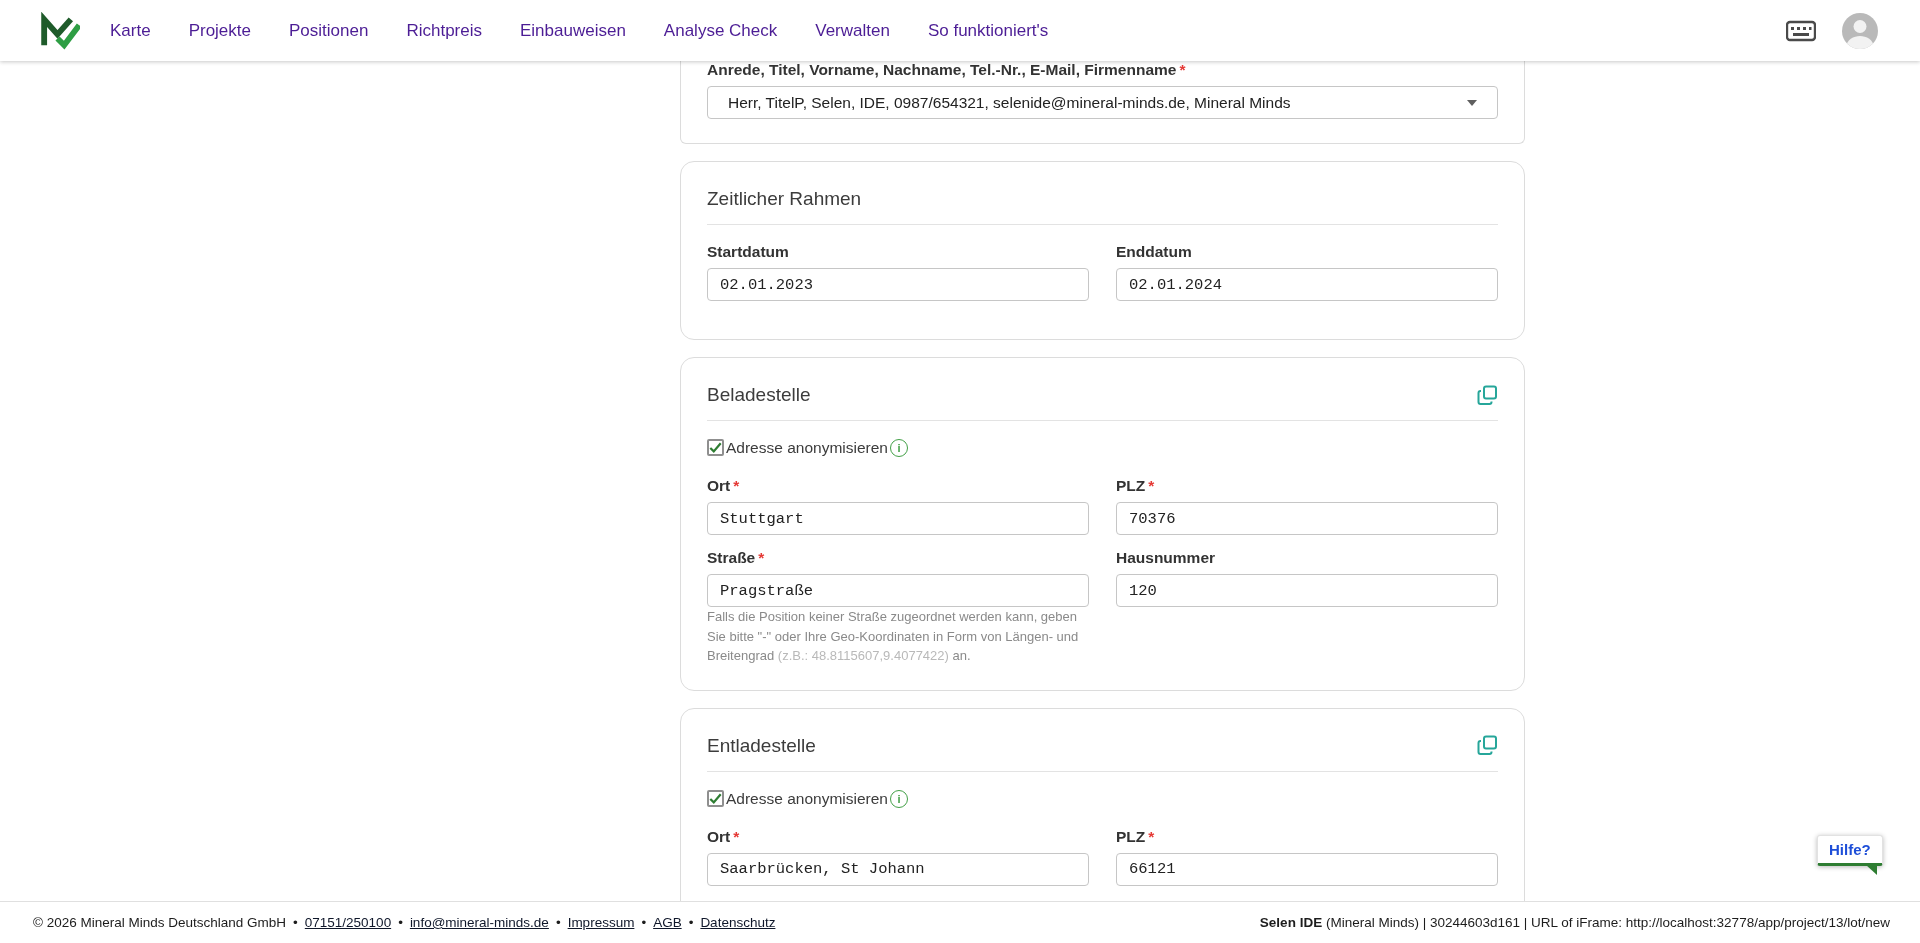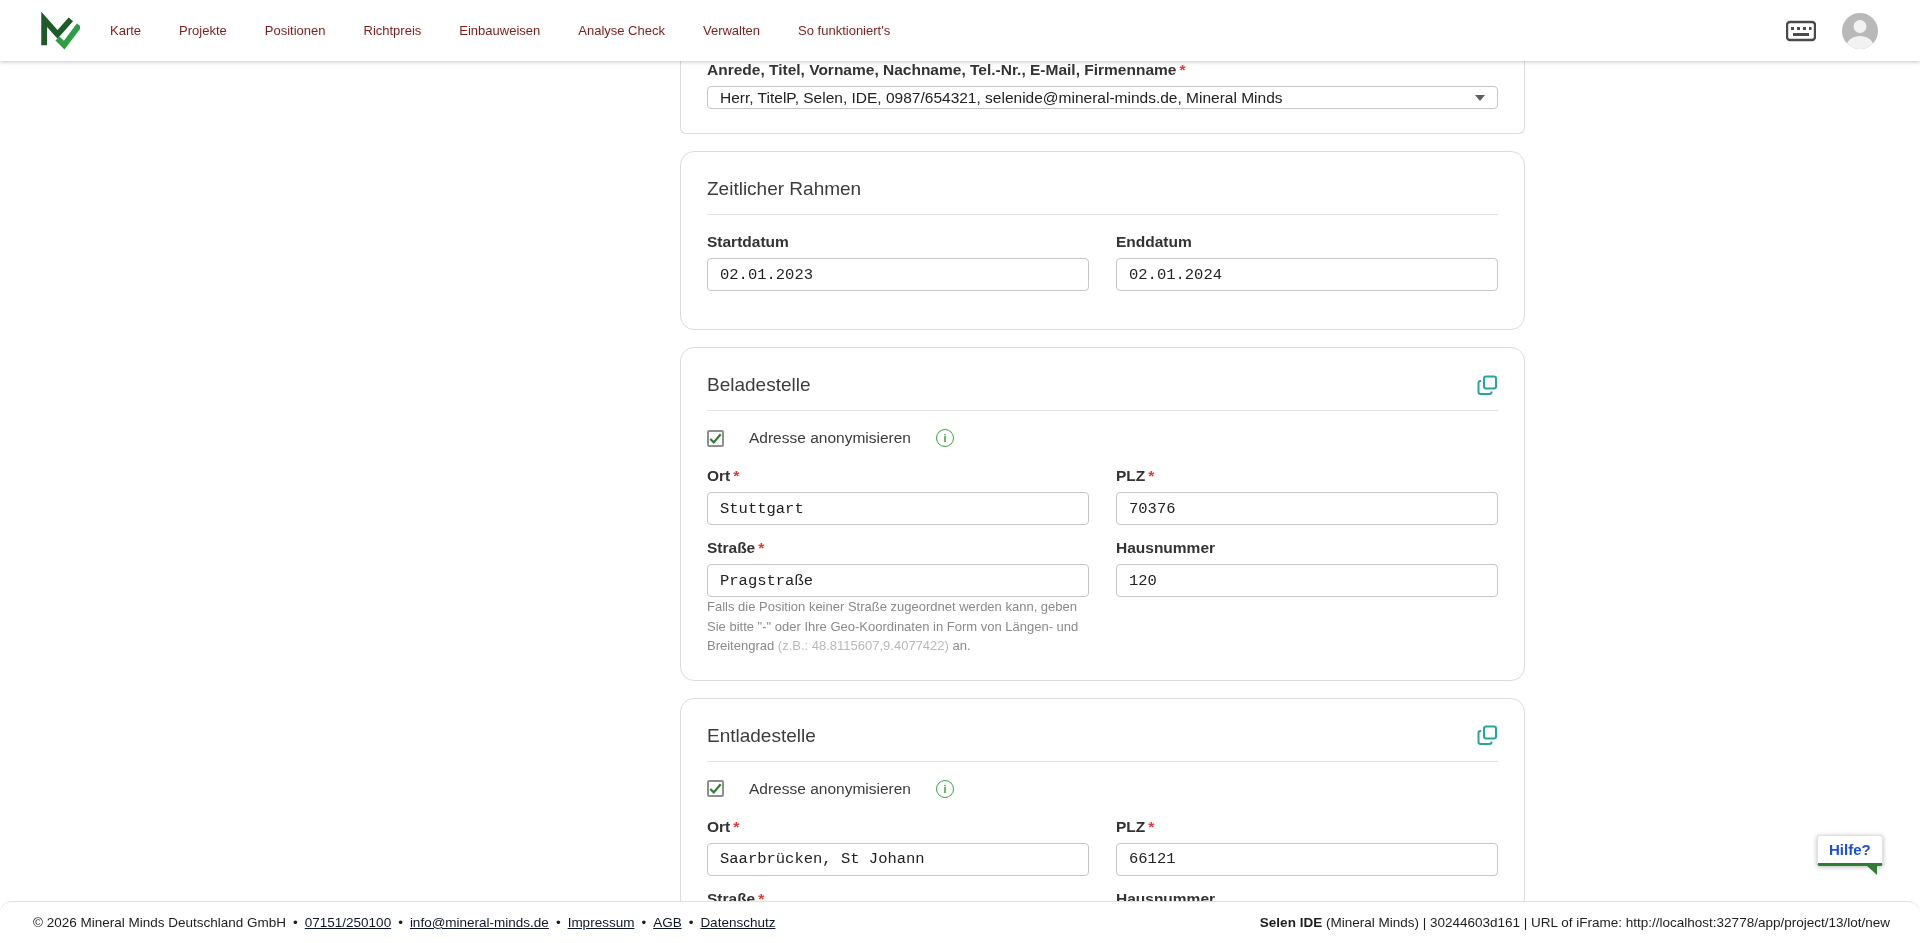--- a/index.html
+++ b/index.html
@@ -4,21 +4,21 @@
 <style>
   * { margin:0; padding:0; box-sizing:border-box; }
   html,body { width:1920px; height:943px; overflow:hidden; background:#fff;
               font-family:"Liberation Sans", sans-serif; position:relative; }
 
   
   .navbar { position:absolute; top:0; left:0; width:1920px; height:61px; background:#fff;
             box-shadow:0 1px 4px rgba(0,0,0,.22); display:flex; align-items:center; z-index:30; }
   .logo { margin:0 30px 0 40px; cursor:pointer; display:flex; align-items:center; }
   .nav-items { display:flex; gap:38px; align-items:center; }
-  .nav-item { font-size:13px; color:#7f1d1d; cursor:pointer; white-space:nowrap; }
+  .nav-item { font-size:17px; color:#4c1d95; cursor:pointer; white-space:nowrap; }
   .nav-right { margin-left:auto; display:flex; align-items:center; gap:26px; margin-right:42px; }
   .kb-icon { cursor:pointer; display:flex; }
   .avatar { width:36px; height:36px; border-radius:50%; background:#b9b9b9; overflow:hidden;
             cursor:pointer; display:flex; align-items:flex-end; justify-content:center; }
 
   
   .content { position:absolute; top:61px; left:680px; width:845px; z-index:1; }
   .card { background:#fff; border:1px solid #dcdcdc; border-radius:14px;
           padding:26px 26px 24px; margin-bottom:17px; }
   .card-contact { margin-top:-16px; padding-top:16px; border-top:none; border-radius:0 0 6px 6px; }
@@ -27,28 +27,28 @@
   .hr { border:none; border-top:1px solid #e3e3e3; margin:14px 0 18px; }
 
   .field-row { display:flex; gap:27px; margin-bottom:14px; }
   .field { flex:1; min-width:0; position:relative; }
   .flabel { display:block; font-size:15.5px; font-weight:bold; color:#333; margin-bottom:7px; }
   .req { color:#e53935; margin-left:3px; font-weight:bold; }
   .tinput { width:100%; height:33px; border:1px solid #c6c6c6; border-radius:4px; padding:0 12px;
             font-size:15.5px; color:#222; font-family:Liberation Mono, monospace; background:#fff; outline:none; }
   .tinput::placeholder { color:#9e9e9e; }
   .tinput.focused { border-color:#3367d6; box-shadow:inset 0 0 0 1px #3367d6; }
-  .select { width:100%; height:23px; border:1px solid #c6c6c6; border-radius:4px; padding:0 12px;
+  .select { width:100%; height:33px; border:1px solid #c6c6c6; border-radius:4px; padding:0 20px;
             display:flex; align-items:center; justify-content:space-between; gap:10px;
             font-size:15.5px; color:#222; cursor:pointer; background:#fff; }
   .select-value { overflow:hidden; text-overflow:ellipsis; white-space:nowrap; }
   .caret { width:0; height:0; border-left:5px solid transparent; border-right:5px solid transparent;
            border-top:6px solid #5f5f5f; flex:none; }
 
-  .check-row { display:flex; align-items:center; gap:25px; margin:0 0 20px; }
+  .check-row { display:flex; align-items:flex-start; gap:2px; margin:0 0 20px; }
   .checkbox { width:17px; height:17px; border:2px solid #8f8f8f; border-radius:2px; background:#fff;
               display:flex; align-items:center; justify-content:center; cursor:pointer; flex:none; }
   .check-label { font-size:15.5px; color:#3c3c3c; }
   .info-icon { width:18px; height:18px; border-radius:50%; border:1.5px solid #43a047; color:#43a047;
                font-size:11px; font-weight:bold; display:flex; align-items:center; justify-content:center;
                cursor:pointer; flex:none; }
 
   .copy-icon { cursor:pointer; display:flex; }
 
   .helper { font-size:13px; color:#8a8a8a; line-height:1.5; max-width:396px; }
@@ -63,21 +63,21 @@
   .help-btn { position:absolute; left:1817px; top:835px; z-index:40; background:#fff;
               border:1px solid #e2e2e2; border-bottom:3px solid #2e7d32; border-radius:3px;
               box-shadow:0 1px 5px rgba(0,0,0,.28); padding:5px 11px; font-size:15px; font-weight:bold;
               color:#1d4ed8; cursor:pointer; }
   .help-tail { position:absolute; right:5px; bottom:-12px; width:0; height:0;
                border-top:10px solid #2e7d32; border-left:11px solid transparent; }
 
   
   .footer { position:absolute; bottom:0; left:0; width:1920px; height:42px; background:#fff;
             border-top:1px solid #e0e0e0; display:flex; align-items:center; justify-content:space-between;
-            padding:0 30px 0 33px; z-index:20; font-size:13.5px; color:#1d1d1d;border-radius:12px; }
+            padding:0 30px 0 33px; z-index:20; font-size:13.5px; color:#1d1d1d; }
   .footer-left { display:flex; align-items:center; white-space:nowrap; }
   .footer a, .flink { color:#0f172a; text-decoration:underline; cursor:pointer; }
   .sep { margin:0 7px; }
   .footer-right { white-space:nowrap; }
   .footer-right .bold { font-weight:bold; }
 </style>
 </head>
 <body>
 
 <header class="navbar">

